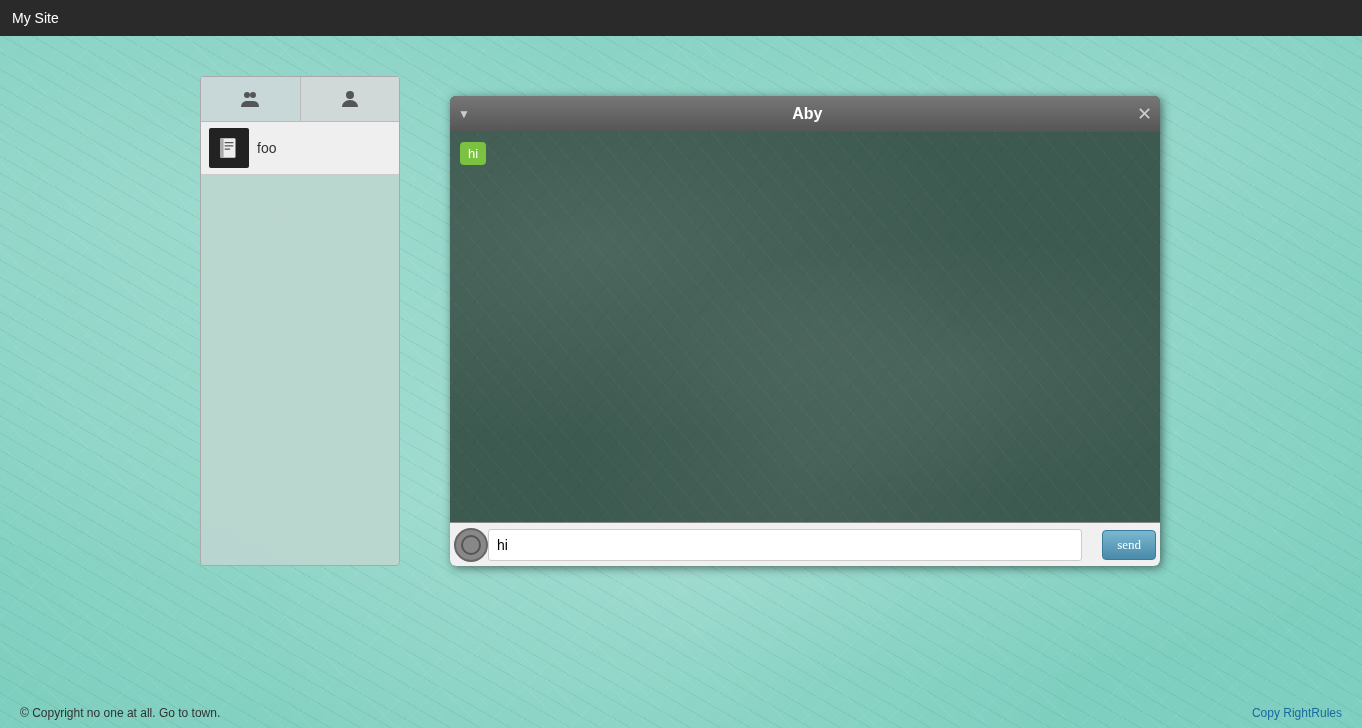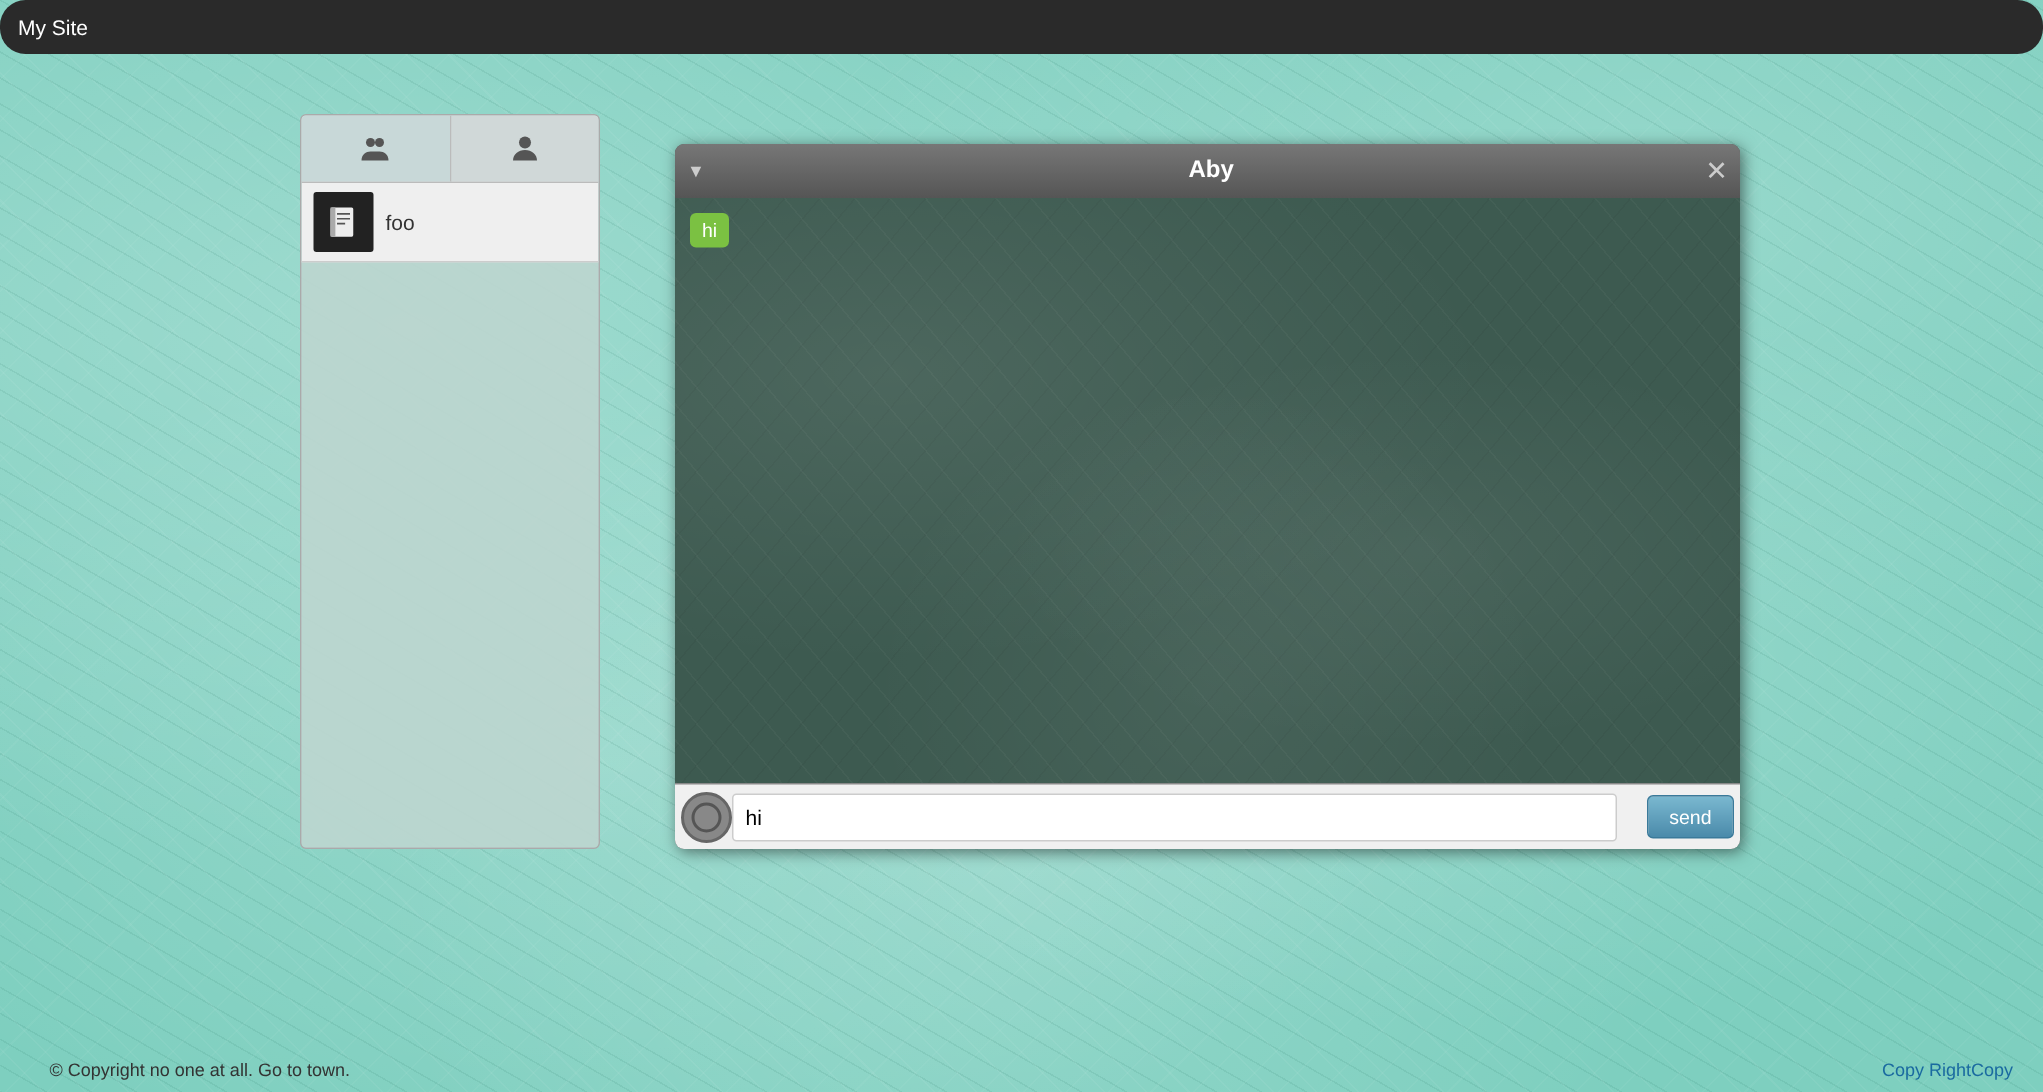--- a/index.html
+++ b/index.html
@@ -53,21 +53,20 @@
     
     .title-bar {
       position: absolute;
       top: 0; left: 0; right: 0;
       height: 36px;
       background: #2a2a2a;
       z-index: 100;
       display: flex;
       align-items: center;
       padding: 0 12px;
-      border-radius: 17px;
     }
 
     .title-bar-text {
       color: #fff;
       font-size: 14px;
     }
 
     
     .main-content {
       position: absolute;
@@ -266,26 +265,27 @@
 
     .chat-send-btn {
       margin-left: 20px;
       padding: 6px 14px;
       background: linear-gradient(to bottom, #7ab8d0, #4a8aaa);
       border: 1px solid #3a7a9a;
       border-radius: 4px;
       color: #fff;
       font-size: 13px;
       cursor: pointer;
+      font-family: Liberation Serif, serif;
     }
 
     
     .footer {
       position: absolute;
-      bottom: 0; left: 13px; right: 0;
+      bottom: 0; left: 0; right: 0;
       height: 30px;
       display: flex;
       align-items: center;
       justify-content: space-between;
       padding: 0 20px;
       z-index: 100;
     }
 
     .footer-copyright {
       font-size: 12px;
@@ -394,15 +394,15 @@
       <button class="chat-send-btn">send</button>
     </div>
   </div>
 
 </div>
 
 <div class="footer">
   <span class="footer-copyright">© Copyright no one at all. Go to town.</span>
   <div class="footer-links">
     <a class="footer-link" href="#">Copy Right</a>
-    <a class="footer-link" href="#">Copy</a>
+    <a class="footer-link" href="#">Rules</a>
   </div>
 </div>
 
 </body></html>

